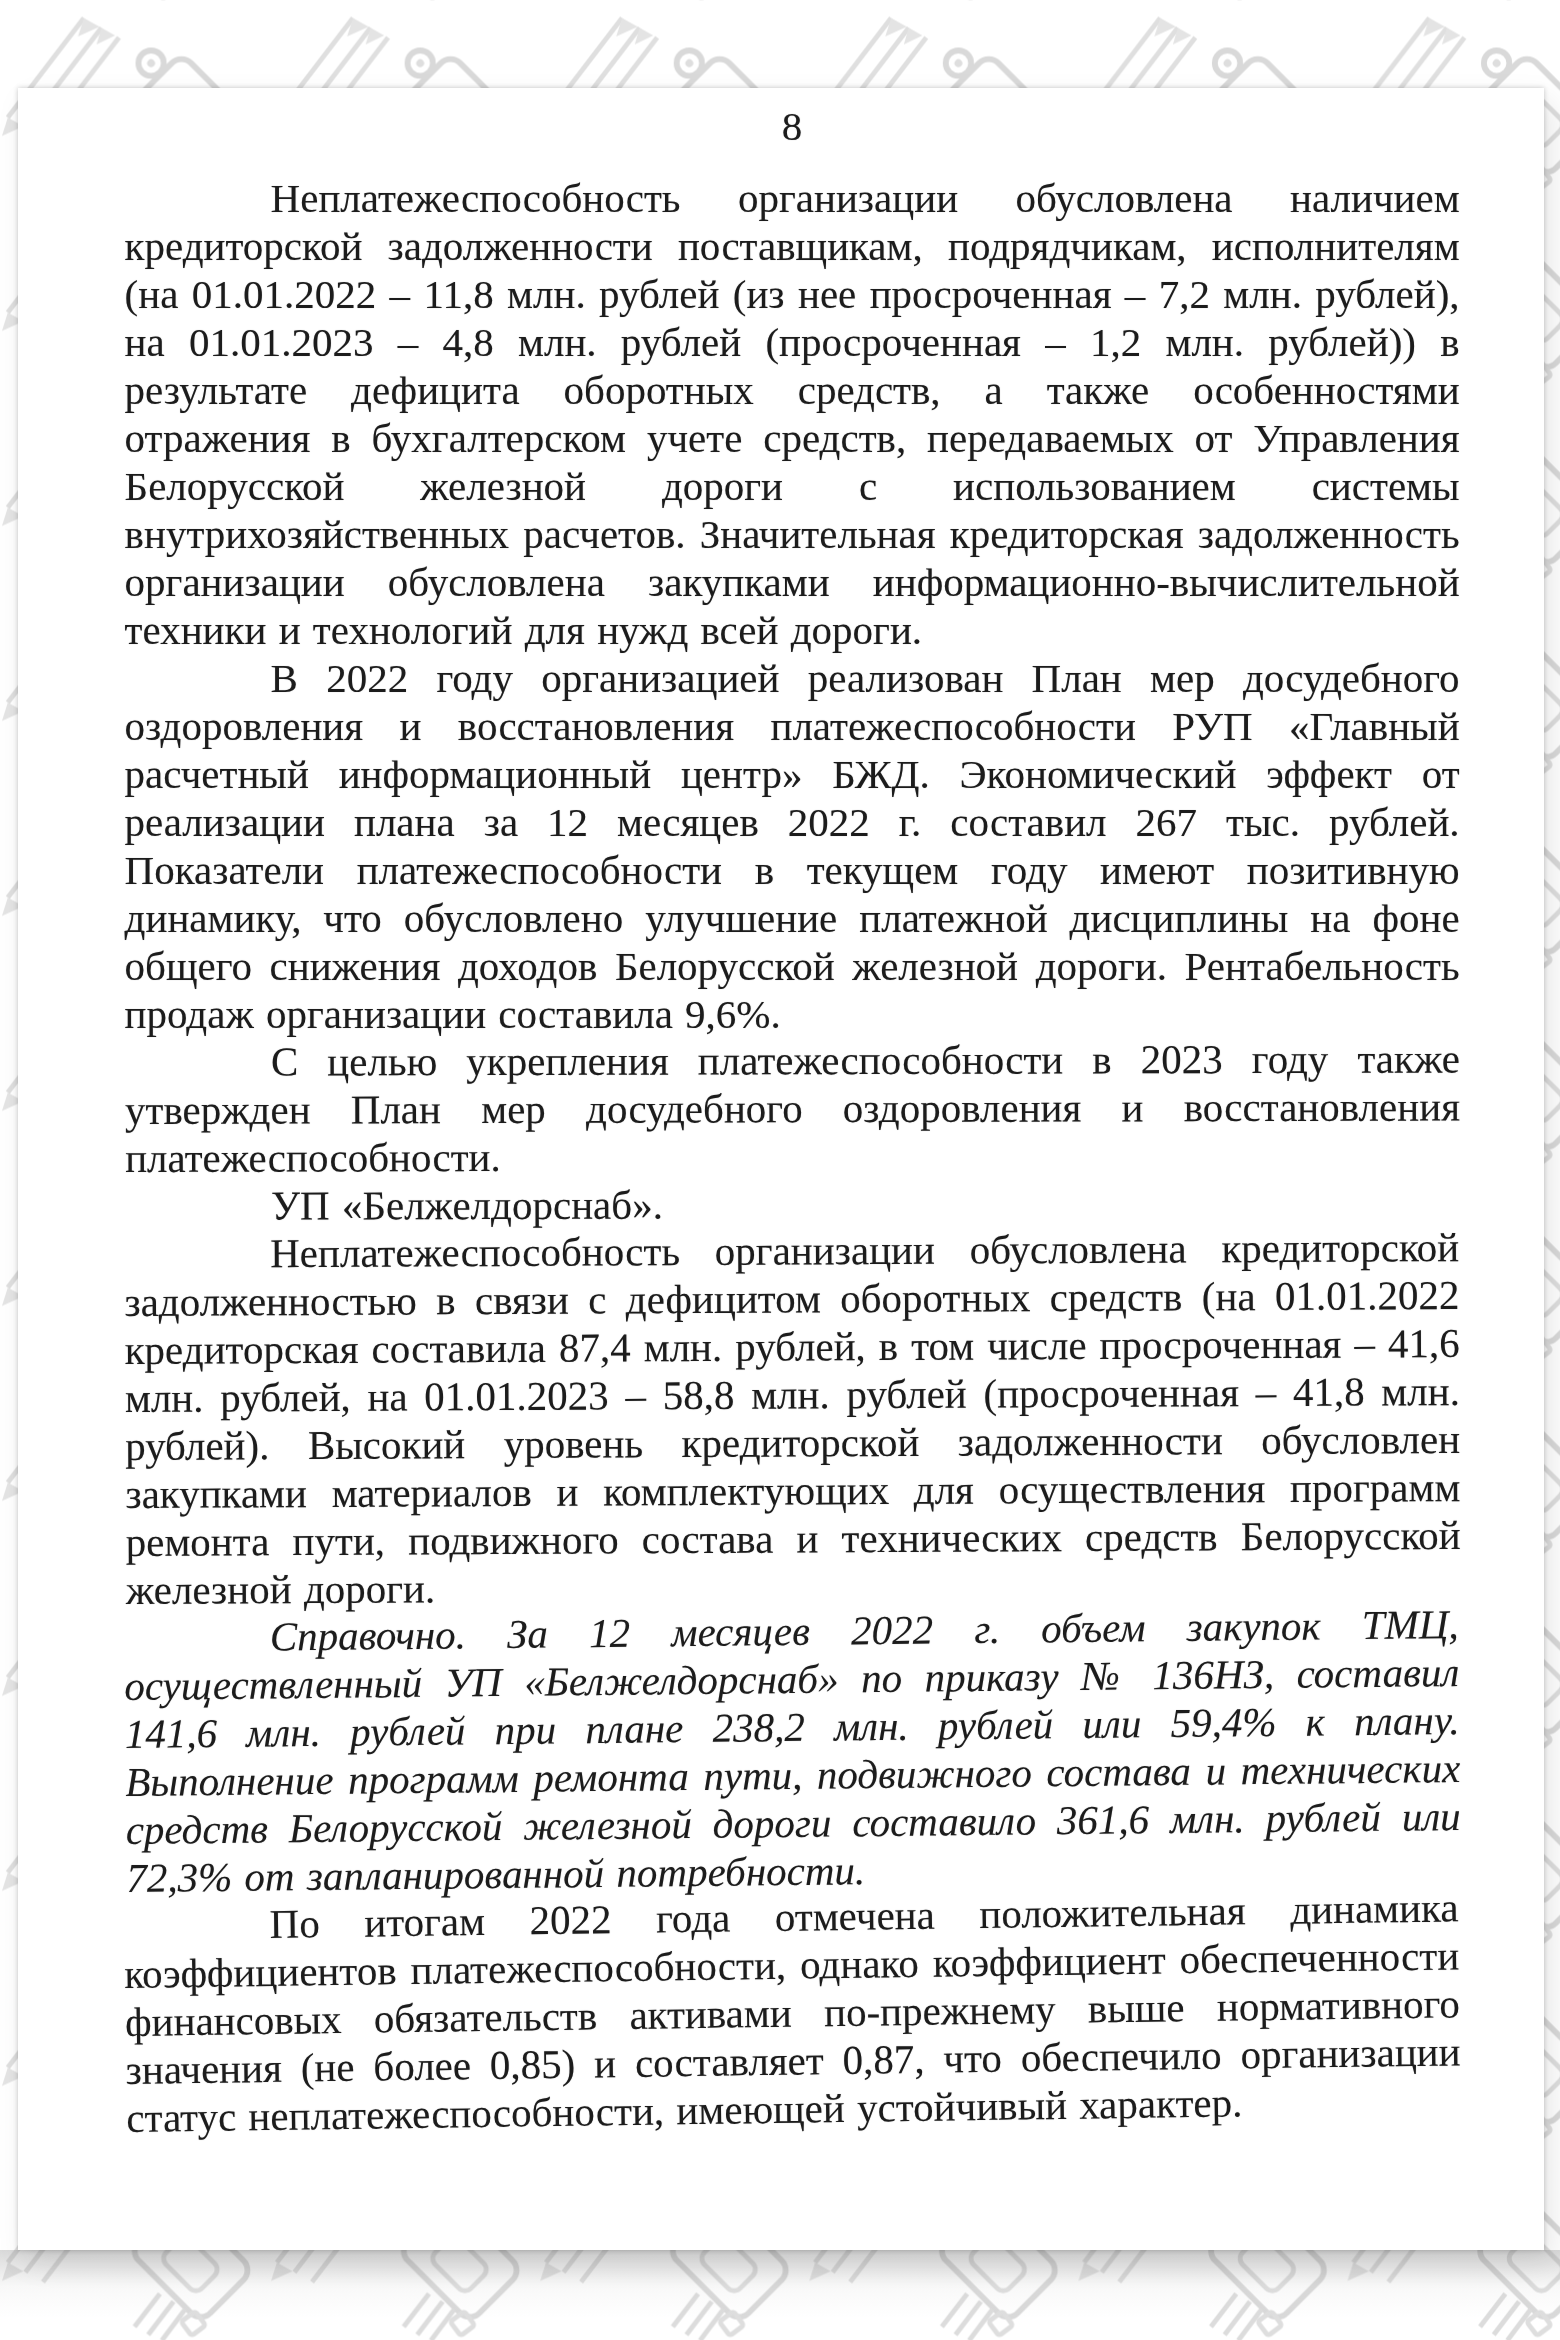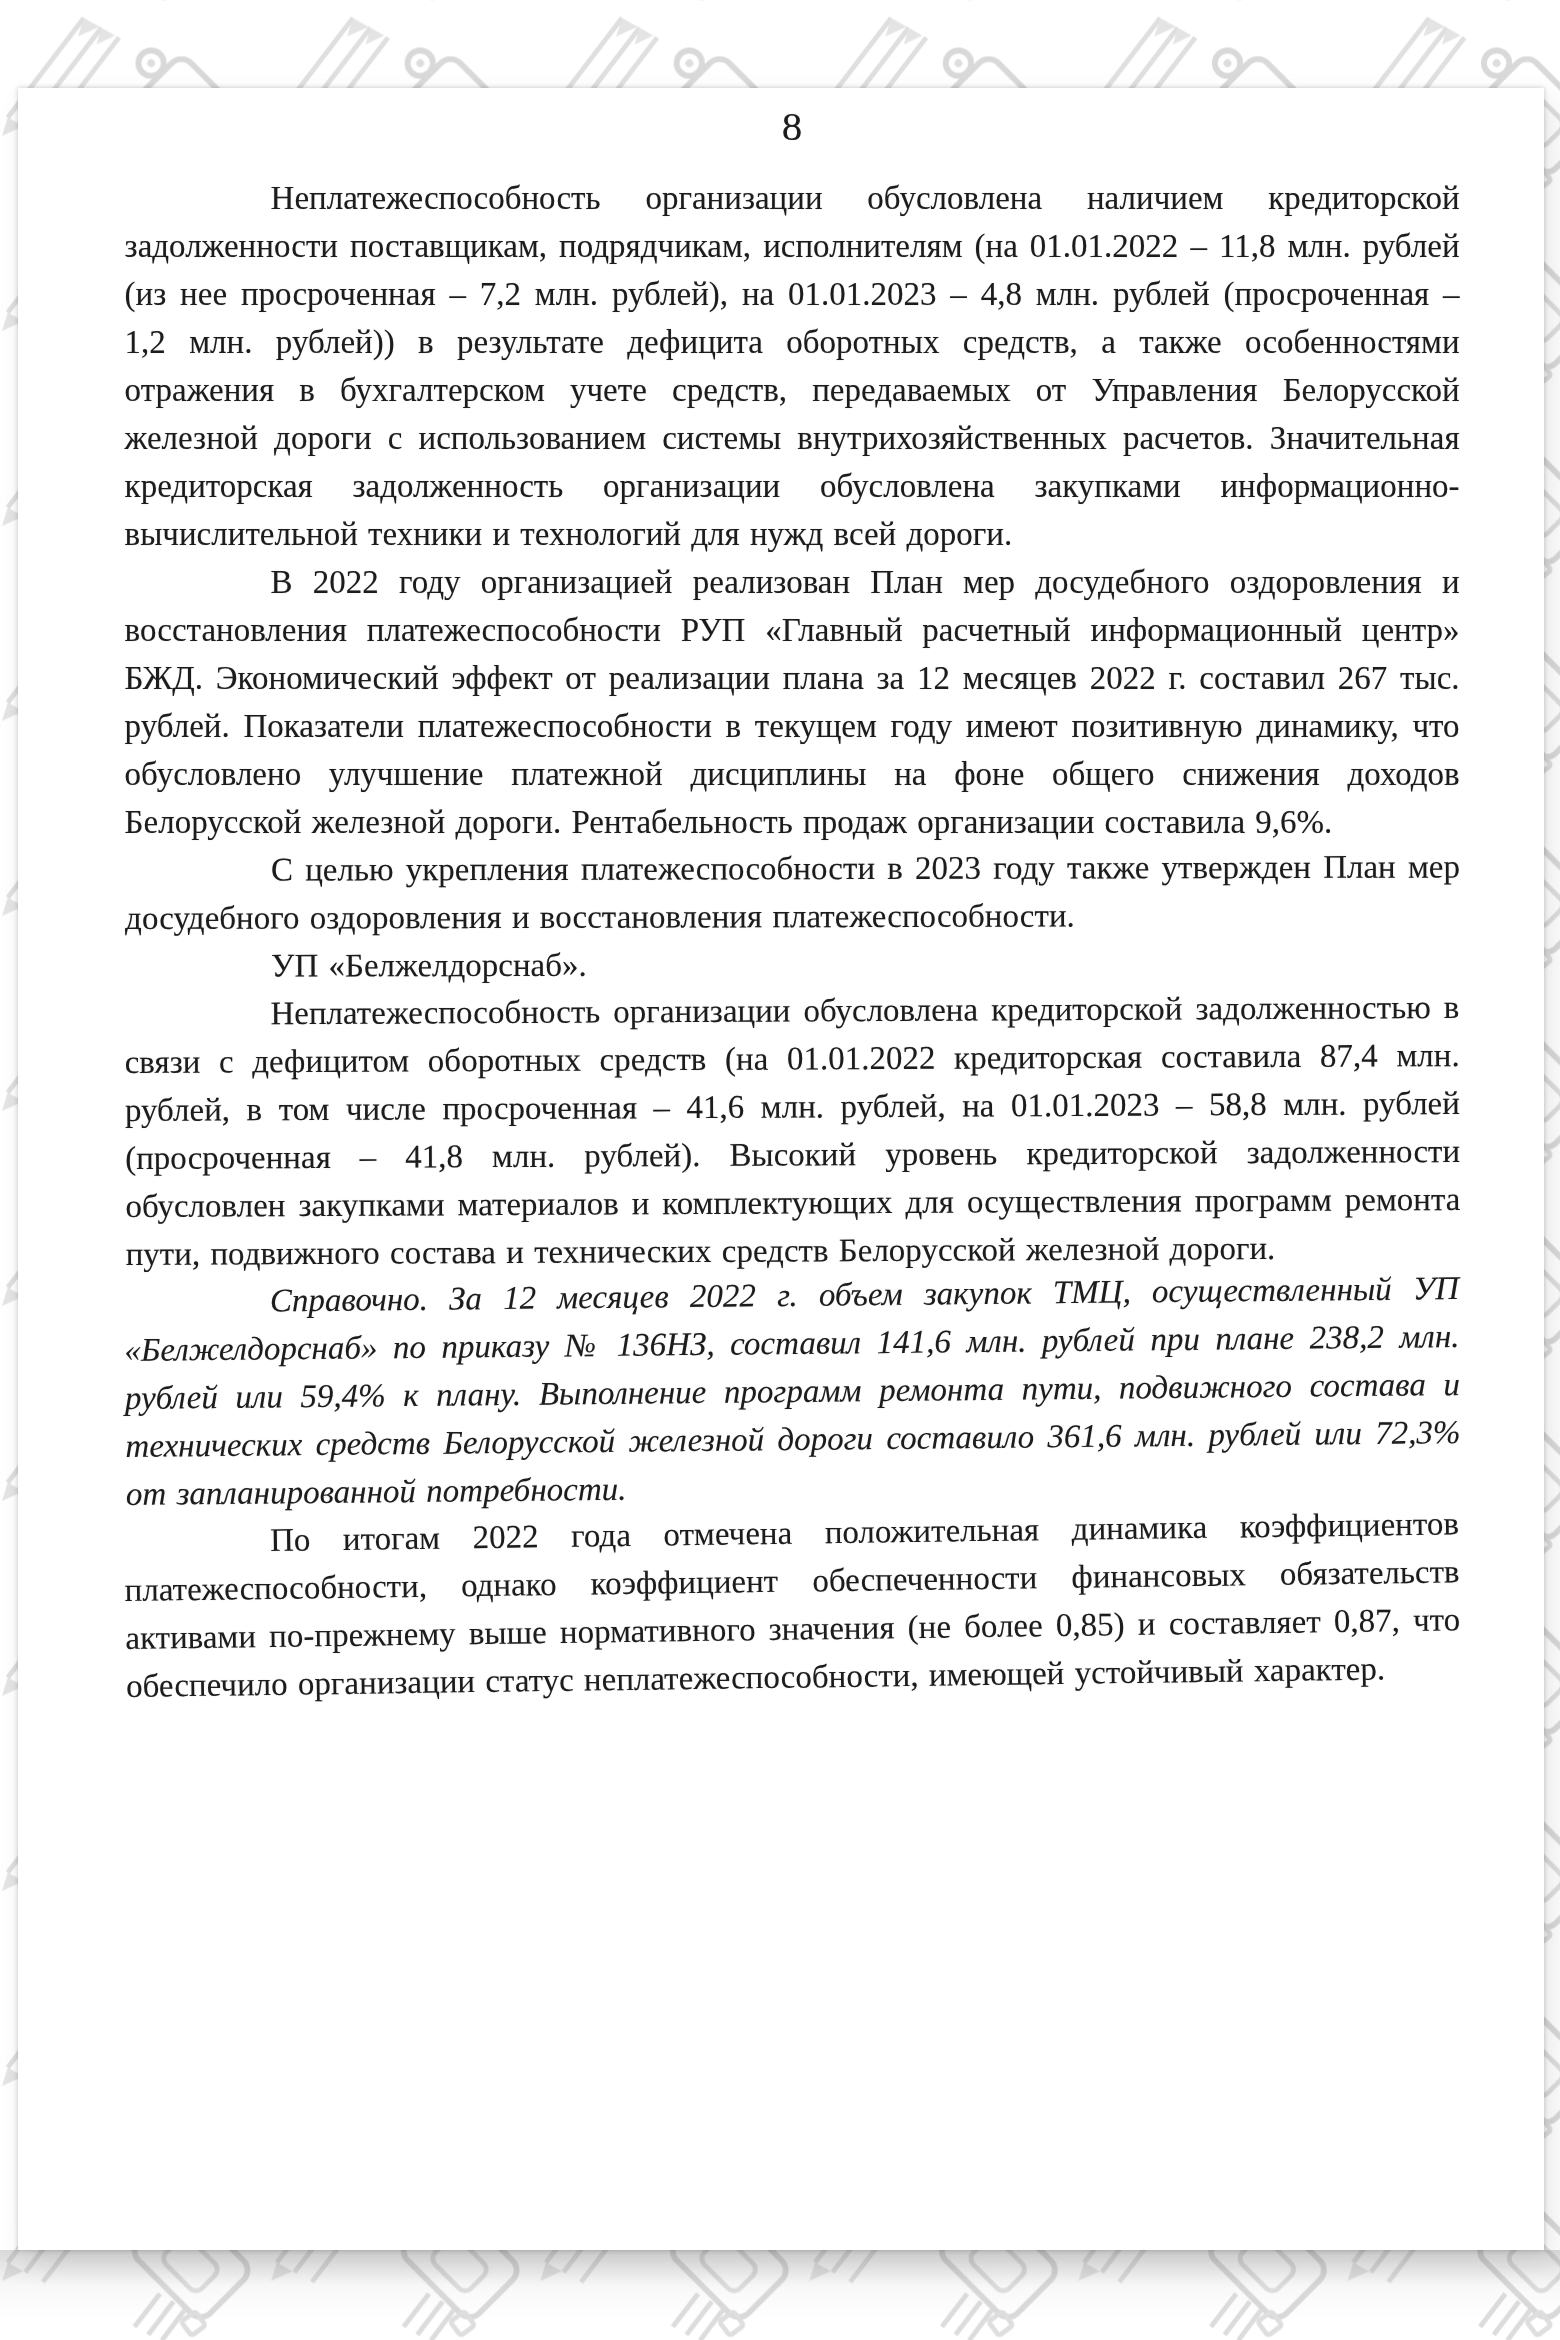--- a/index.html
+++ b/index.html
@@ -50,21 +50,21 @@
     font-size: 41px;
     line-height: 48px;
     color: #1c1c1c;
     text-shadow: 0 0 1px rgba(30,30,30,0.35);
   }
   .doc {
     position: absolute;
     left: 107px;
     top: 86px;
     width: 1335px;
-    font-size: 33px;
+    font-size: 41px;
     line-height: 48px;
     color: #1c1c1c;
     text-align: justify;
     text-shadow: 0 0 1px rgba(30,30,30,0.35);
     word-spacing: 2px;
   }
   .para {
     margin: 0;
     text-indent: 146px;
   }

